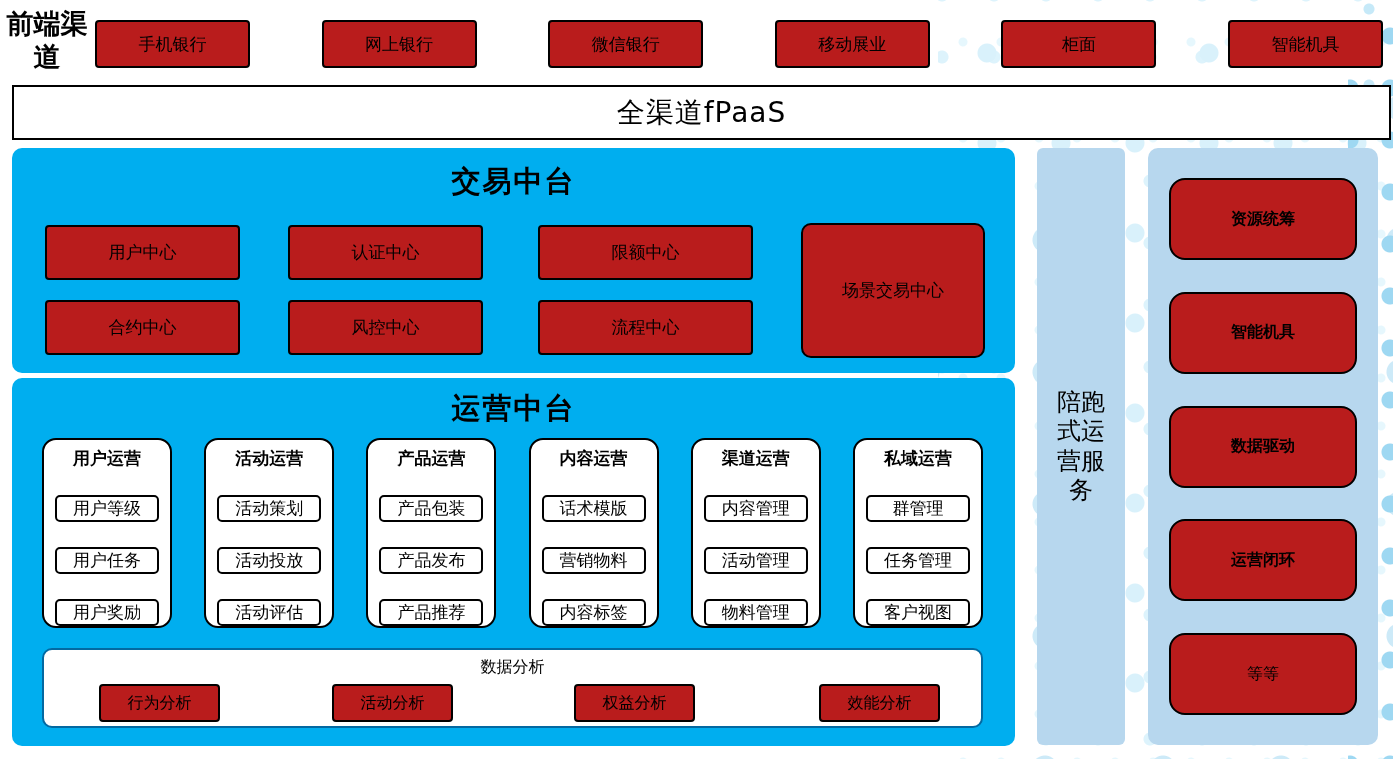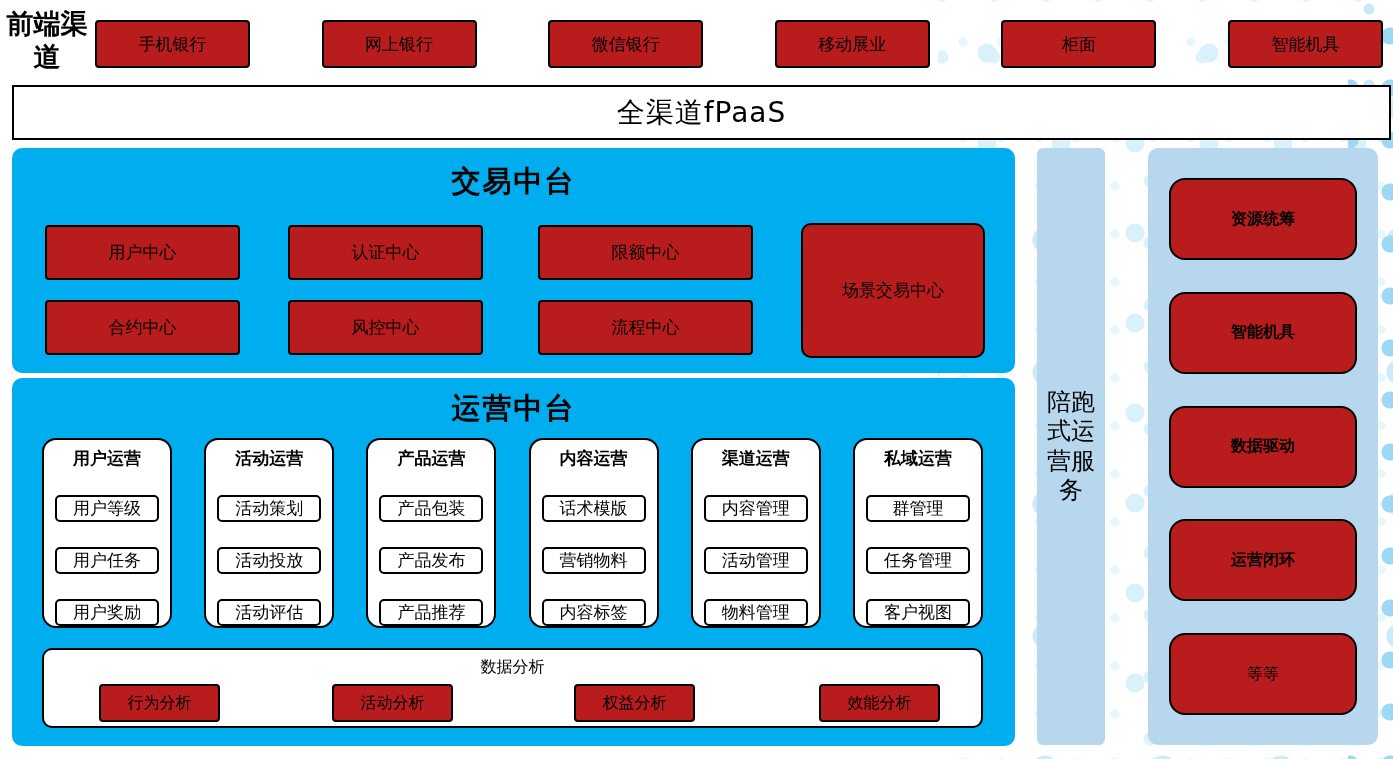--- a/index.html
+++ b/index.html
@@ -86,28 +86,28 @@
   .op-col-title { font-size:17px; font-weight:600; }
   .op-item {
     width:104px; height:37px; margin-top:9px;
     border:2px solid #000; border-radius:5px; background:#fff;
     display:flex; align-items:center; justify-content:center;
     font-size:17px; font-weight:500;text-align:center;
   }
 
   .data-analysis {
     position:absolute; left:30px; top:270px; width:941px; height:80px;
-    background:#fff; border:2px solid #000000; border-radius:10px;
+    background:#fff; border:2px solid #0369a1; border-radius:10px;
   }
   .da-title { text-align:center; font-size:16px; font-weight:500; margin-top:7px; }
   .da-item { position:absolute; top:34px; width:121px; height:38px; font-size:16px; }
 
   
   .side-bar {
-    position:absolute; left:1037px; top:148px; width:68px; height:597px;
+    position:absolute; left:1037px; top:148px; width:88px; height:597px;
     background:#b7d7ee; border-radius:6px; z-index:1;
     display:flex; align-items:center; justify-content:center;
   }
   .side-bar-text {
     width:54px; font-size:24px; font-weight:500; line-height:1.22;
     text-align:center; word-break:break-all;
   }
   .service-panel {
     position:absolute; left:1148px; top:148px; width:230px; height:597px;
     background:#b7d7ee; border-radius:10px; z-index:1;

